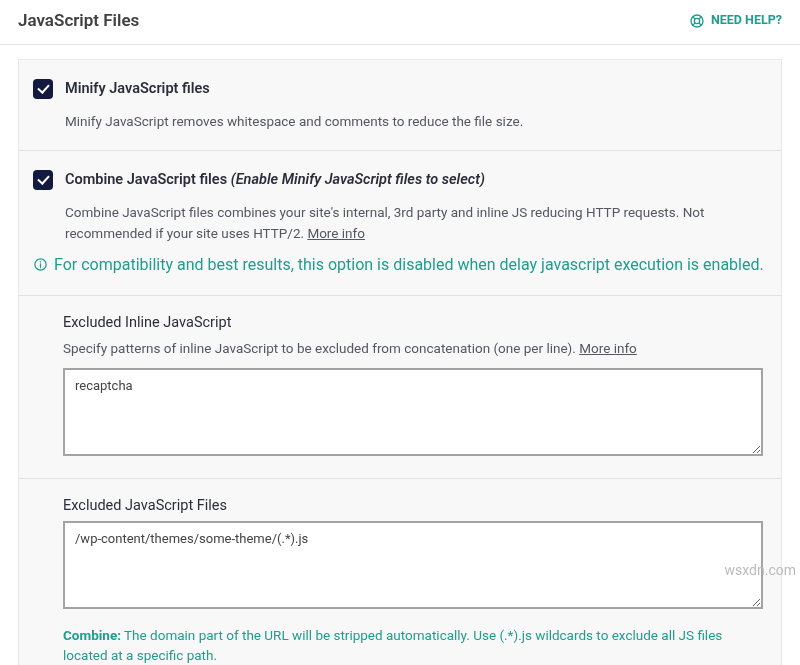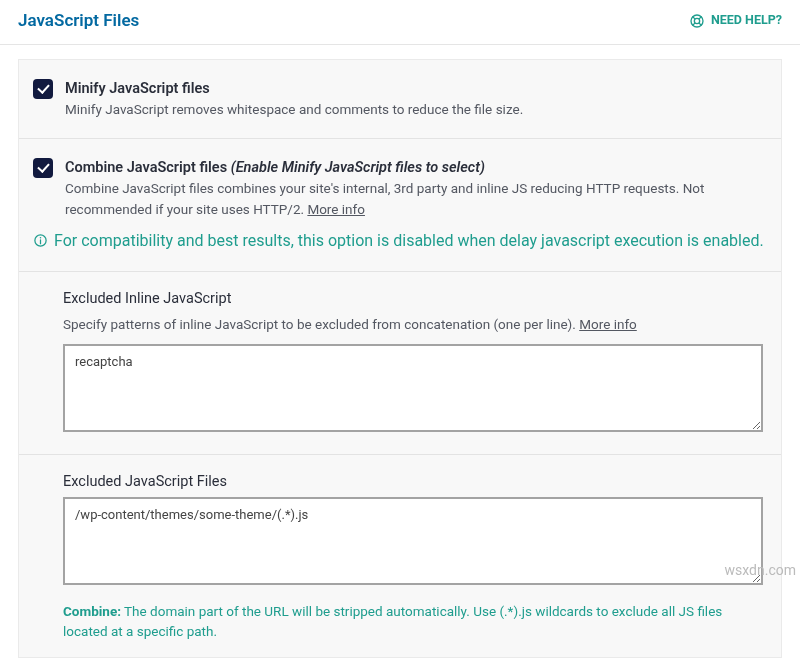--- a/index.html
+++ b/index.html
@@ -12,21 +12,21 @@
     line-height: 1.5;
   }
   .header {
     display: flex;
     justify-content: space-between;
     align-items: center;
     padding: 8px 18px 10px 18px;
     border-bottom: 1px solid #e5e5e5;
   }
   .page-title {
-    color: #0369a1;
+    color: #404040;
     font-size: 17px;
     font-weight: 600;
   }
   .help-link {
     color: #1f9d8e;
     font-weight: 700;
     font-size: 12.5px;
     display: flex;
     align-items: center;
     gap: 6px;
@@ -75,21 +75,21 @@
     color: #2a2e3a;
     font-size: 14.5px;
   }
   .opt-title .hint {
     font-style: italic;
     font-weight: 600;
   }
   .opt-desc {
     color: #545862;
     font-size: 13.5px;
-    margin-top: 0;
+    margin-top: 12px;
   }
   .more-info {
     text-decoration: underline;
     color: #545862;
     cursor: pointer;
   }
   .notice {
     color: #1f9d8e;
     font-size: 16px;
     display: flex;

